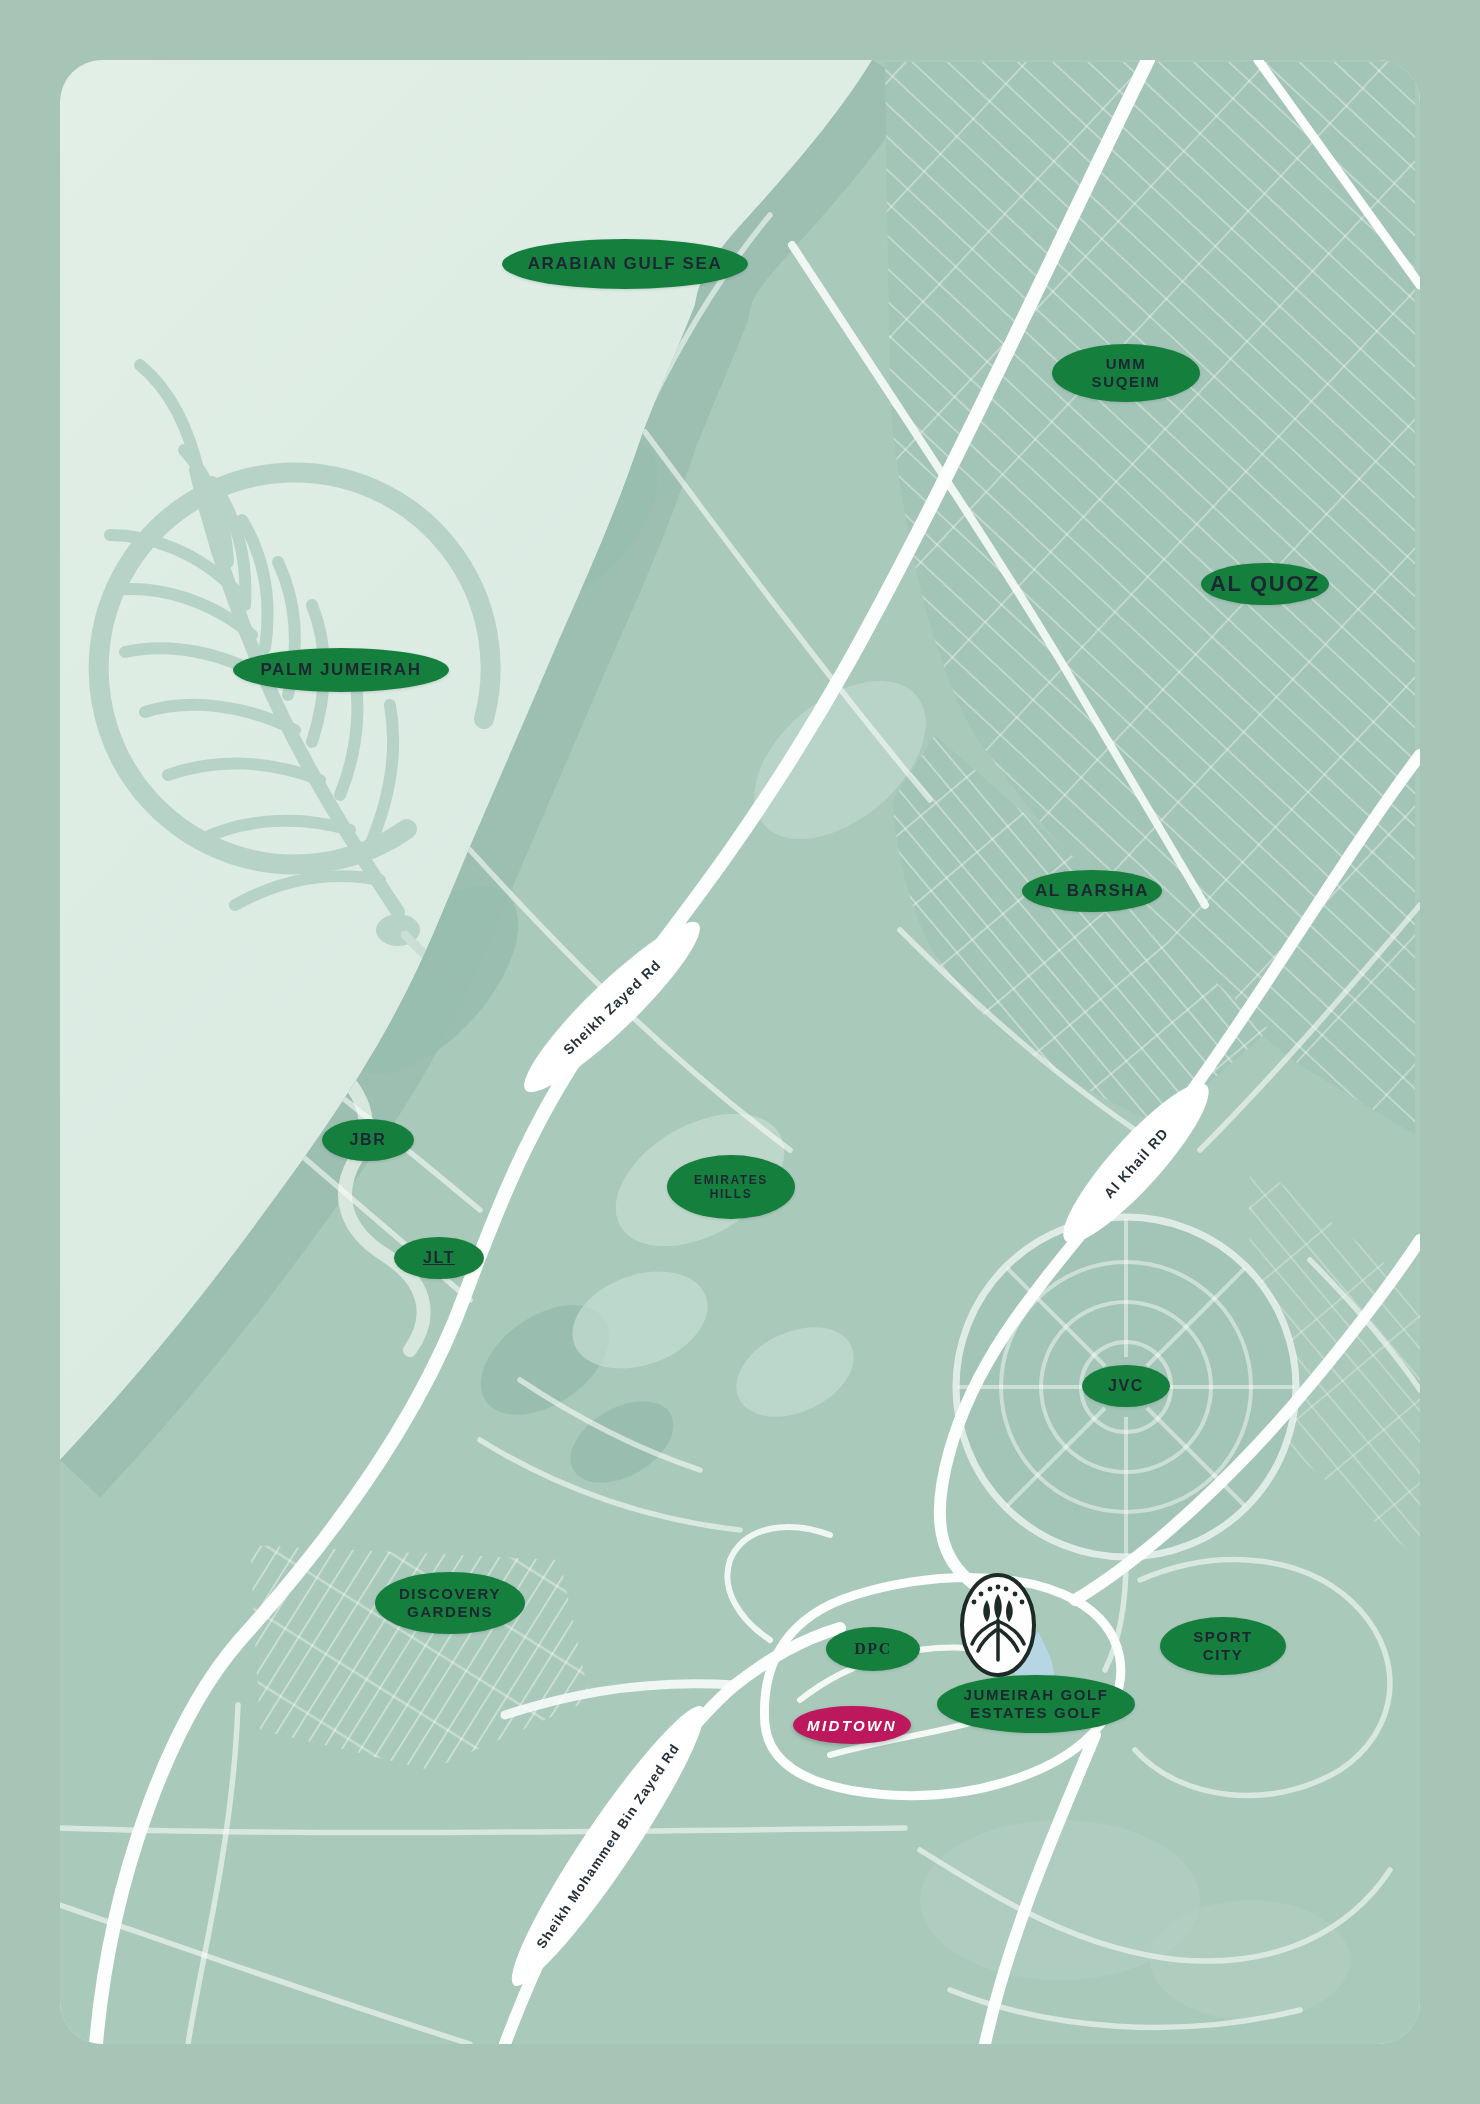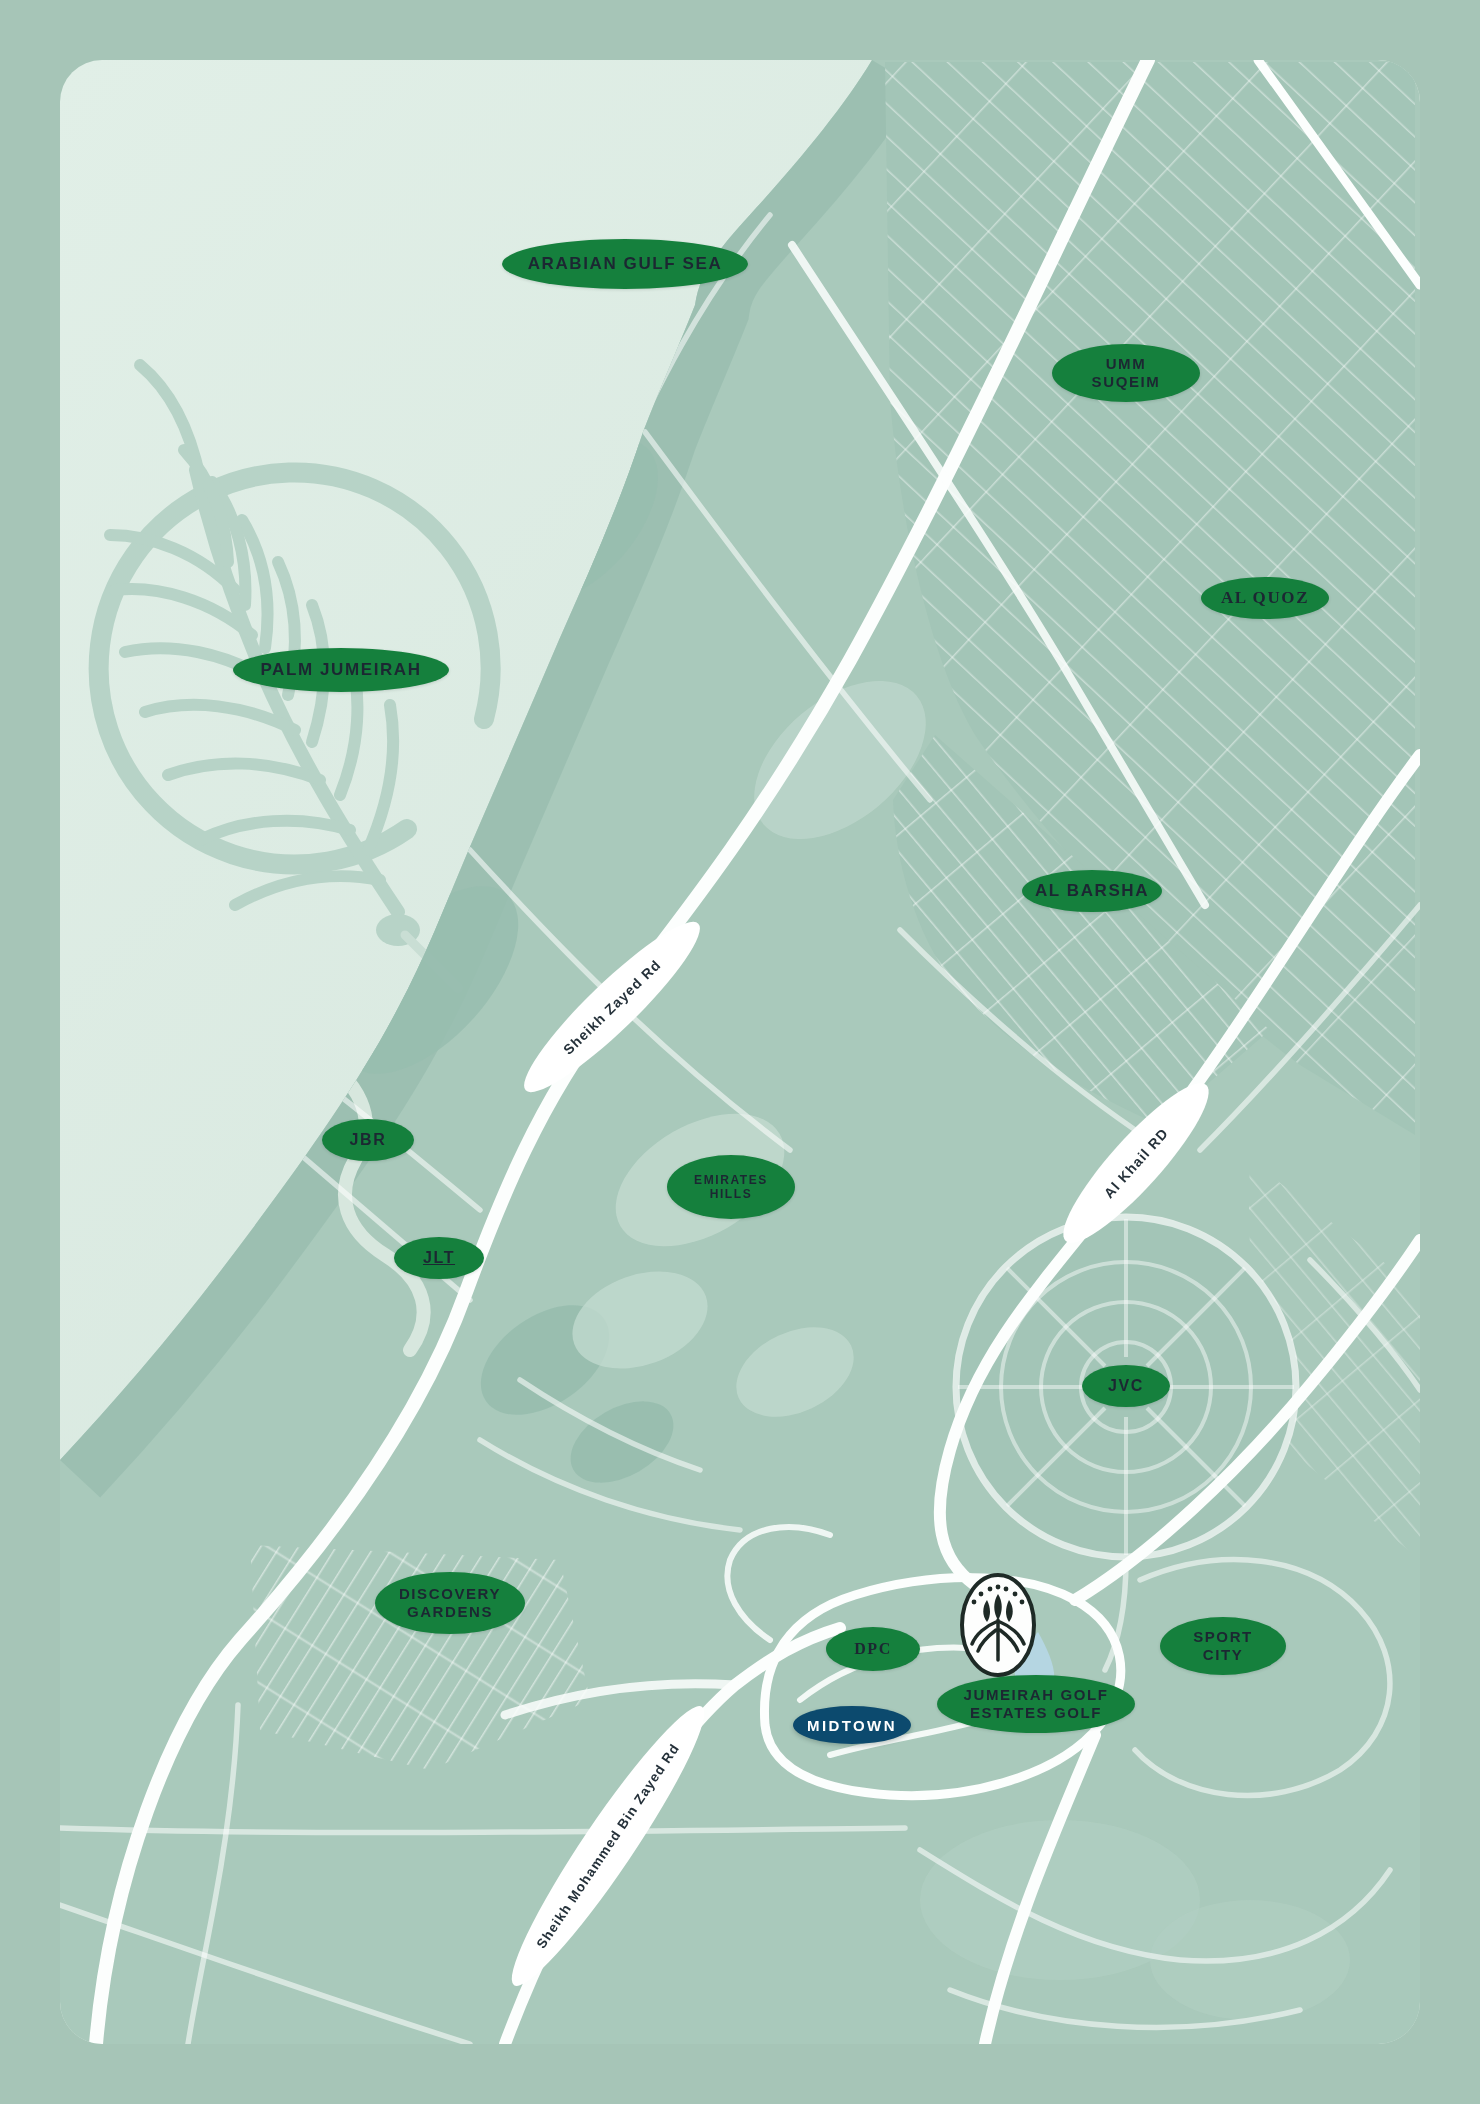--- a/index.html
+++ b/index.html
@@ -22,28 +22,29 @@
     color:#1c2732;
     font-weight:700;
     letter-spacing:1.6px;
     line-height:1.18;
     white-space:pre-line;
     transform:translate(-50%,-50%);
     box-shadow:0 1px 3px rgba(28,49,43,.15);
   }
   .pill-dark{
     position:absolute;
-    background:#0c4a6e;
+    background:#be185d;
     border-radius:50%;
     display:flex;align-items:center;justify-content:center;
     color:#ffffff;
     font-weight:700;
     letter-spacing:2.4px;
     transform:translate(-50%,-50%);
     box-shadow:0 2px 4px rgba(28,49,43,.25);
+    font-style:italic;
   }
   .road-label{
     position:absolute;
     color:#25313a;
     font-weight:700;
     white-space:nowrap;
     letter-spacing:1.1px;
   }
 </style>
 </head>
@@ -218,21 +219,21 @@
         <path d="M 998,1620 L 998,1660"></path>
       </g>
     </g>
   </g>
 </svg>
 
 <div class="labels">
   <div class="pill" style="left:625px;top:264px;width:246px;height:50px;font-size:17px;">ARABIAN GULF SEA</div>
   <div class="pill" style="left:1126px;top:373px;width:148px;height:58px;font-size:15px;">UMM
 SUQEIM</div>
-  <div class="pill" style="left:1265px;top:598px;width:128px;height:42px;font-size:17px;font-family:Liberation Serif, serif;">AL QUOZ</div>
+  <div class="pill" style="left:1265px;top:584px;width:128px;height:42px;font-size:22px;">AL QUOZ</div>
   <div class="pill" style="left:341px;top:670px;width:216px;height:44px;font-size:17px;">PALM JUMEIRAH</div>
   <div class="pill" style="left:1092px;top:891px;width:140px;height:42px;font-size:17px;">AL BARSHA</div>
   <div class="pill" style="left:368px;top:1140px;width:92px;height:42px;font-size:16px;">JBR</div>
   <div class="pill" style="left:439px;top:1258px;width:90px;height:42px;font-size:16px;text-decoration:underline;">JLT</div>
   <div class="pill" style="left:731px;top:1187px;width:128px;height:64px;font-size:12px;">EMIRATES
 HILLS</div>
   <div class="pill" style="left:1126px;top:1386px;width:88px;height:42px;font-size:16px;">JVC</div>
   <div class="pill" style="left:450px;top:1603px;width:150px;height:62px;font-size:15px;">DISCOVERY
 GARDENS</div>
   <div class="pill" style="left:873px;top:1649px;width:94px;height:44px;font-size:16px;font-family:Liberation Serif, serif;">DPC</div>

